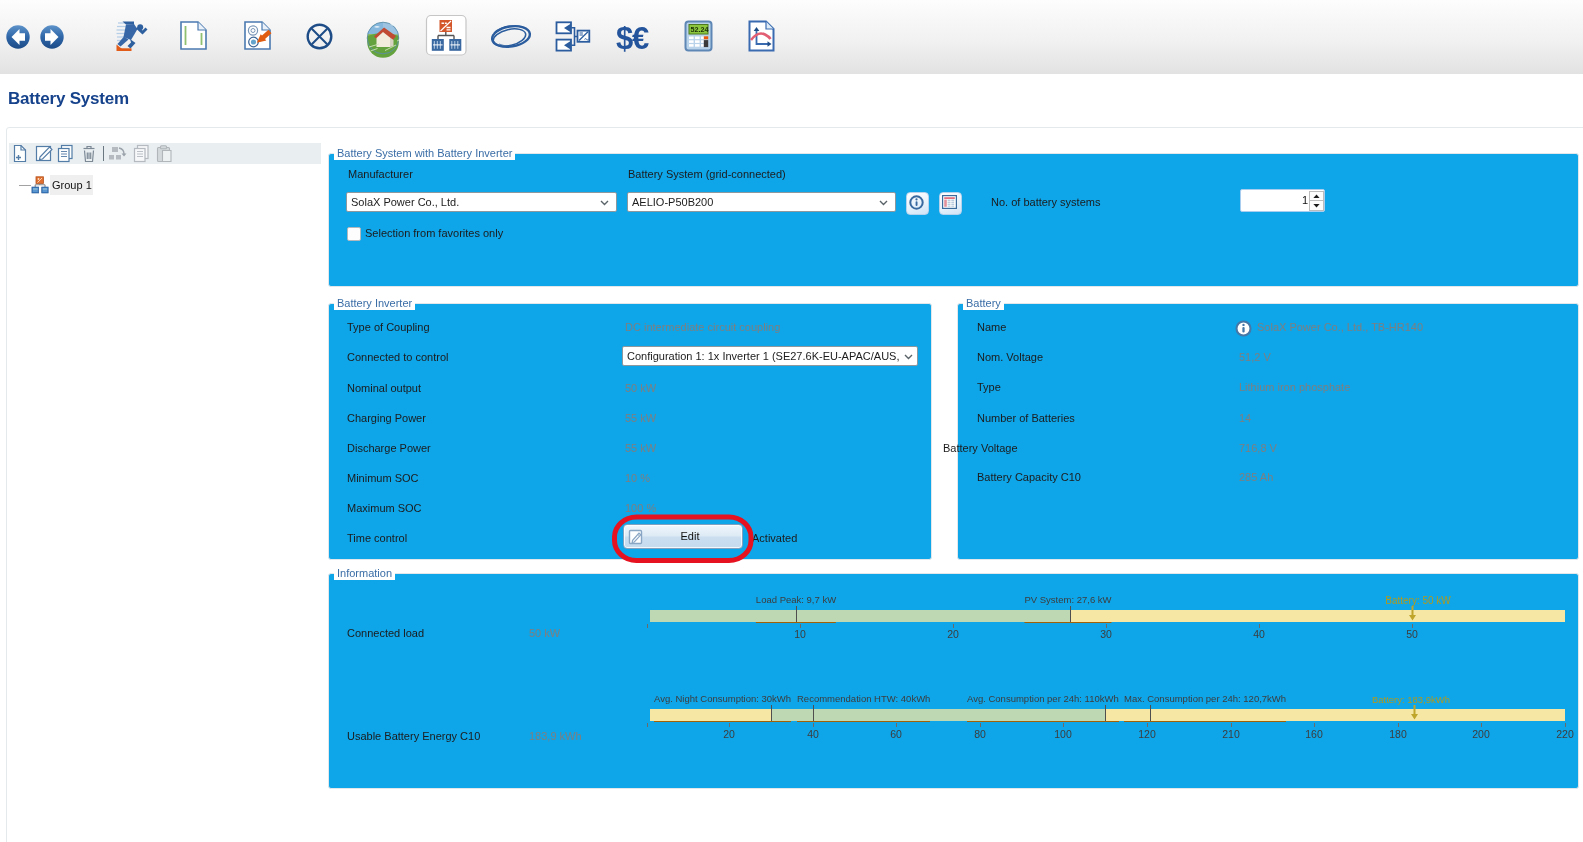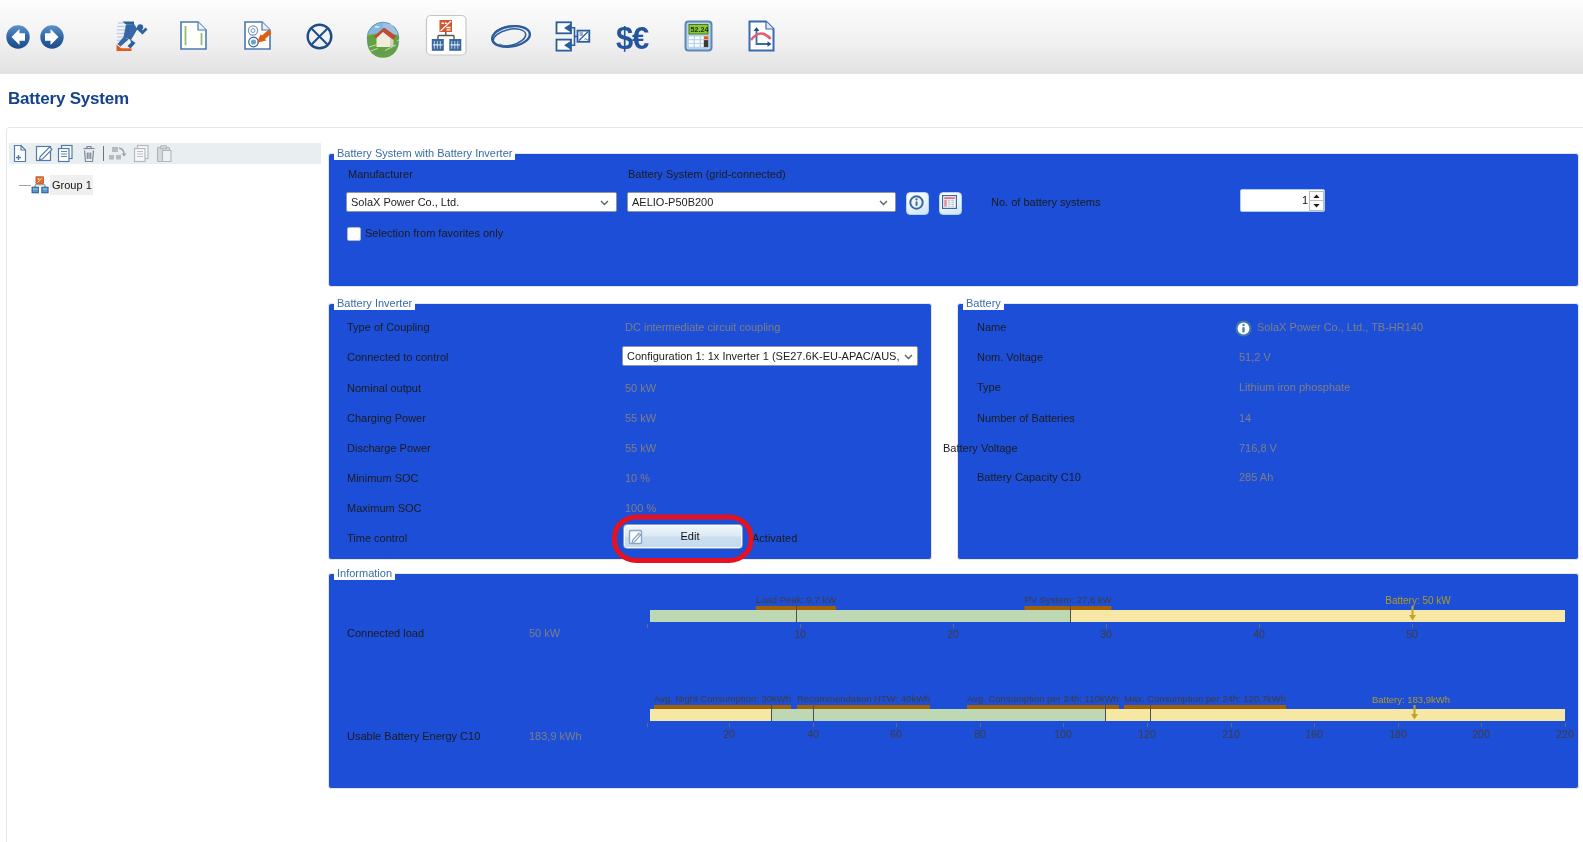--- a/index.html
+++ b/index.html
@@ -1,28 +1,28 @@
 <!DOCTYPE html>
 <html><head>
 <meta charset="utf-8">
 <style>
   html,body{margin:0;padding:0;background:#fff;}
   body{width:1583px;height:842px;position:relative;overflow:hidden;
        font-family:"Liberation Sans",sans-serif;-webkit-font-smoothing:antialiased;}
   .abs{position:absolute;}
   .lbl{position:absolute;font-size:11px;color:#1c1c1c;white-space:nowrap;}
   .val{position:absolute;font-size:11px;color:#7f7f7f;white-space:nowrap;}
-  .gbox{position:absolute;border:1px solid #e1e7ea;border-radius:3px;background:#1d4ed8;}
+  .gbox{position:absolute;border:1px solid #e1e7ea;border-radius:3px;background:#0ea5e9;}
   .gcap{position:absolute;top:-7px;left:5px;background:#fff;padding:0 3px;
         font-size:11px;color:#3a6da6;white-space:nowrap;line-height:13px;}
   .combo{position:absolute;background:#fff;border:1px solid #8d979e;height:18px;border-radius:2px;}
   .combo .txt{position:absolute;left:4px;top:2.5px;font-size:11px;color:#1c1c1c;white-space:nowrap;}
   .chev{position:absolute;top:7px;width:9px;height:6px;}
   .barlbl{position:absolute;font-size:9.5px;color:#3d3d3d;white-space:nowrap;
-          border-bottom:4px solid #a16207;line-height:10px;padding-bottom:1px;}
+          border-bottom:1px solid #a16207;line-height:10px;padding-bottom:17px;}
   .ticklbl{position:absolute;font-size:10.5px;color:#3d3d3d;white-space:nowrap;transform:translateX(-50%);}
   .mline{position:absolute;width:1px;background:#4f4f4f;}
   .tick{position:absolute;width:1px;height:4px;background:#6a6a6a;}
 </style>
 </head>
 <body>
 
 <div class="abs" id="topbar" style="left:0;top:0;width:1583px;height:74px;
      background:linear-gradient(#fdfdfd,#f1f1f1 55%,#e2e2e2);"></div>
 

